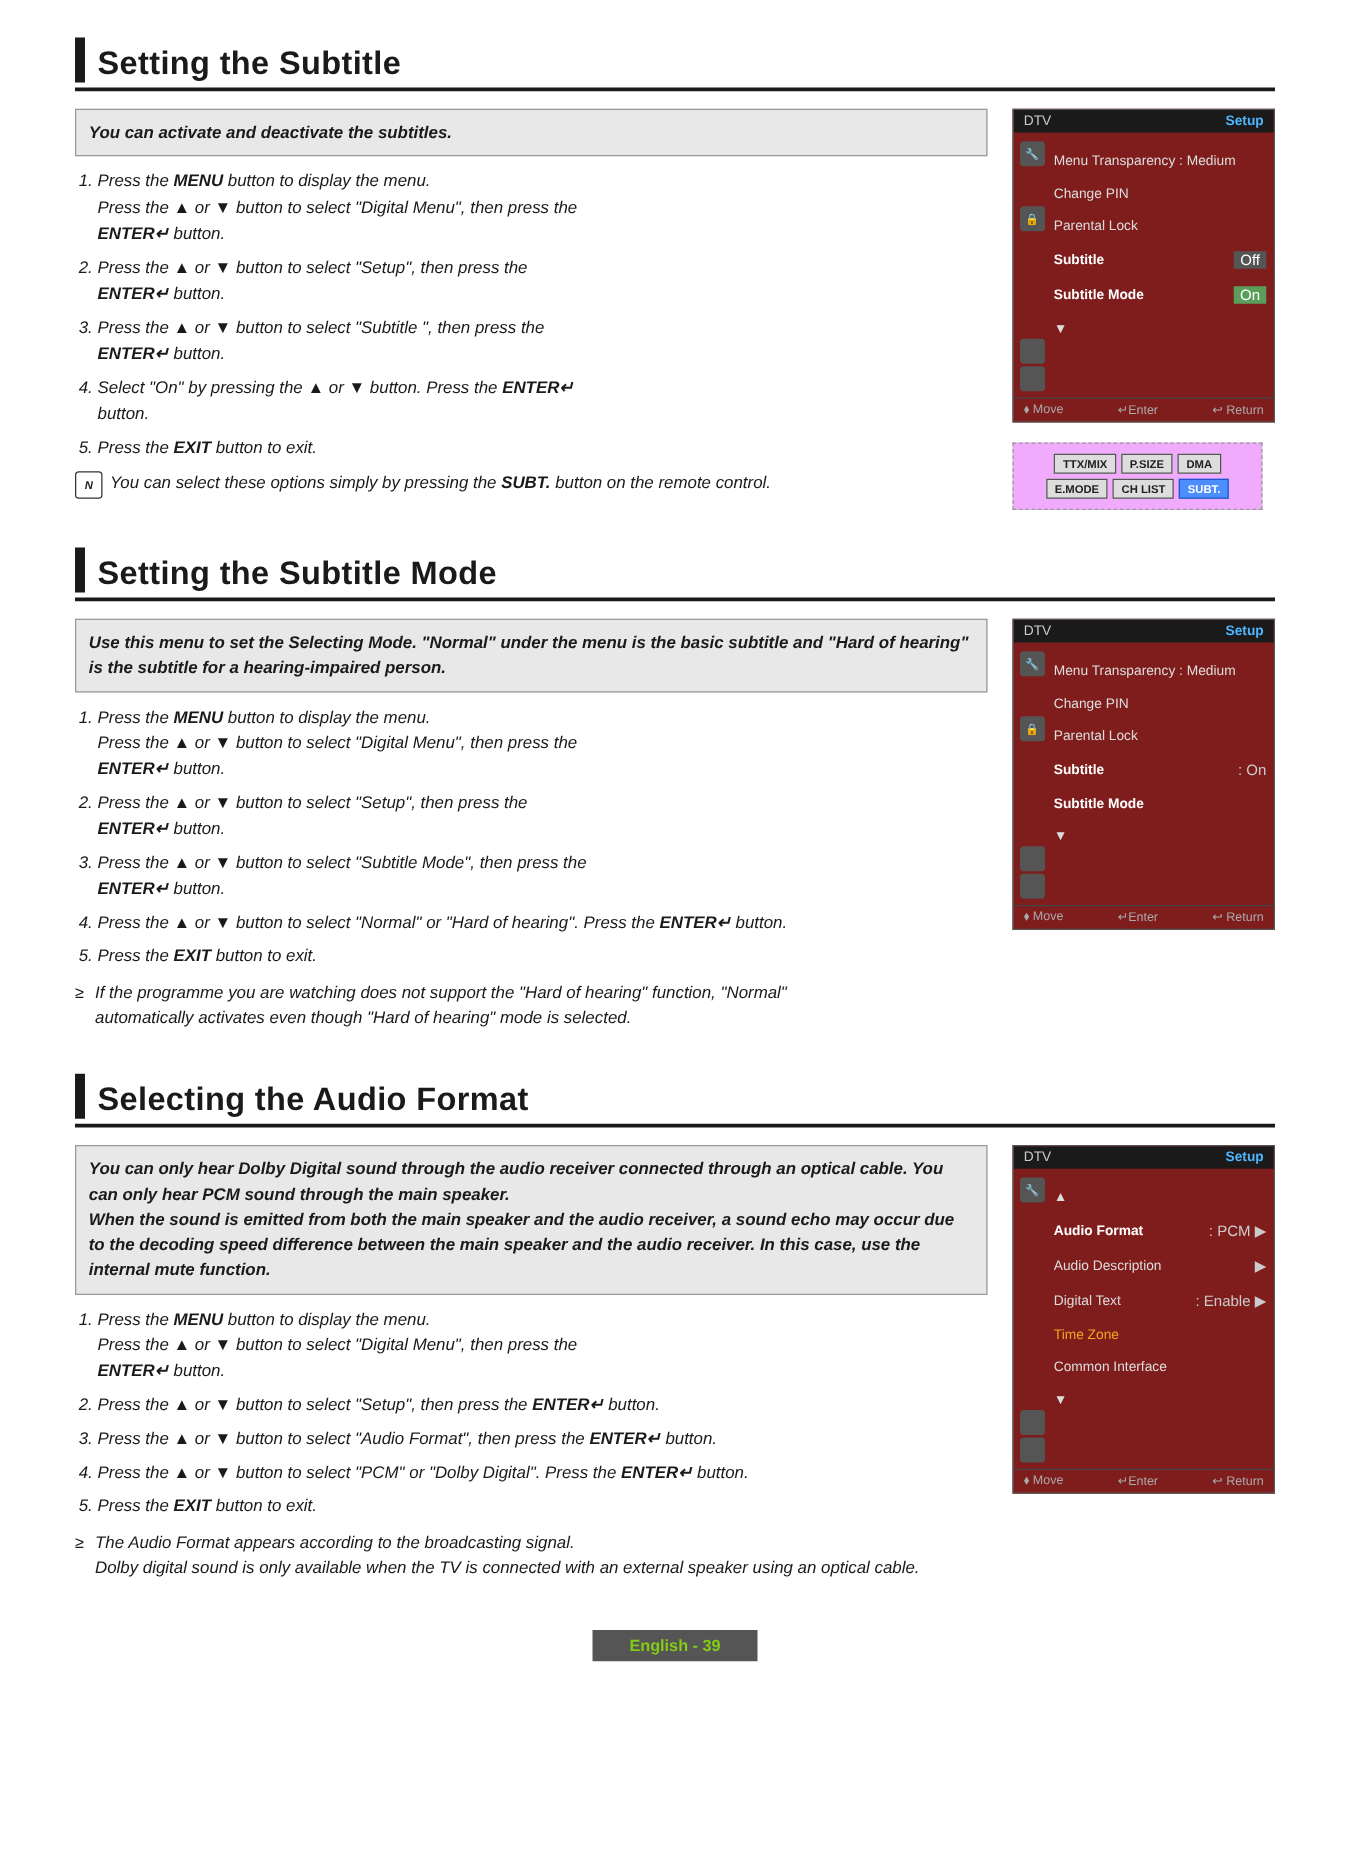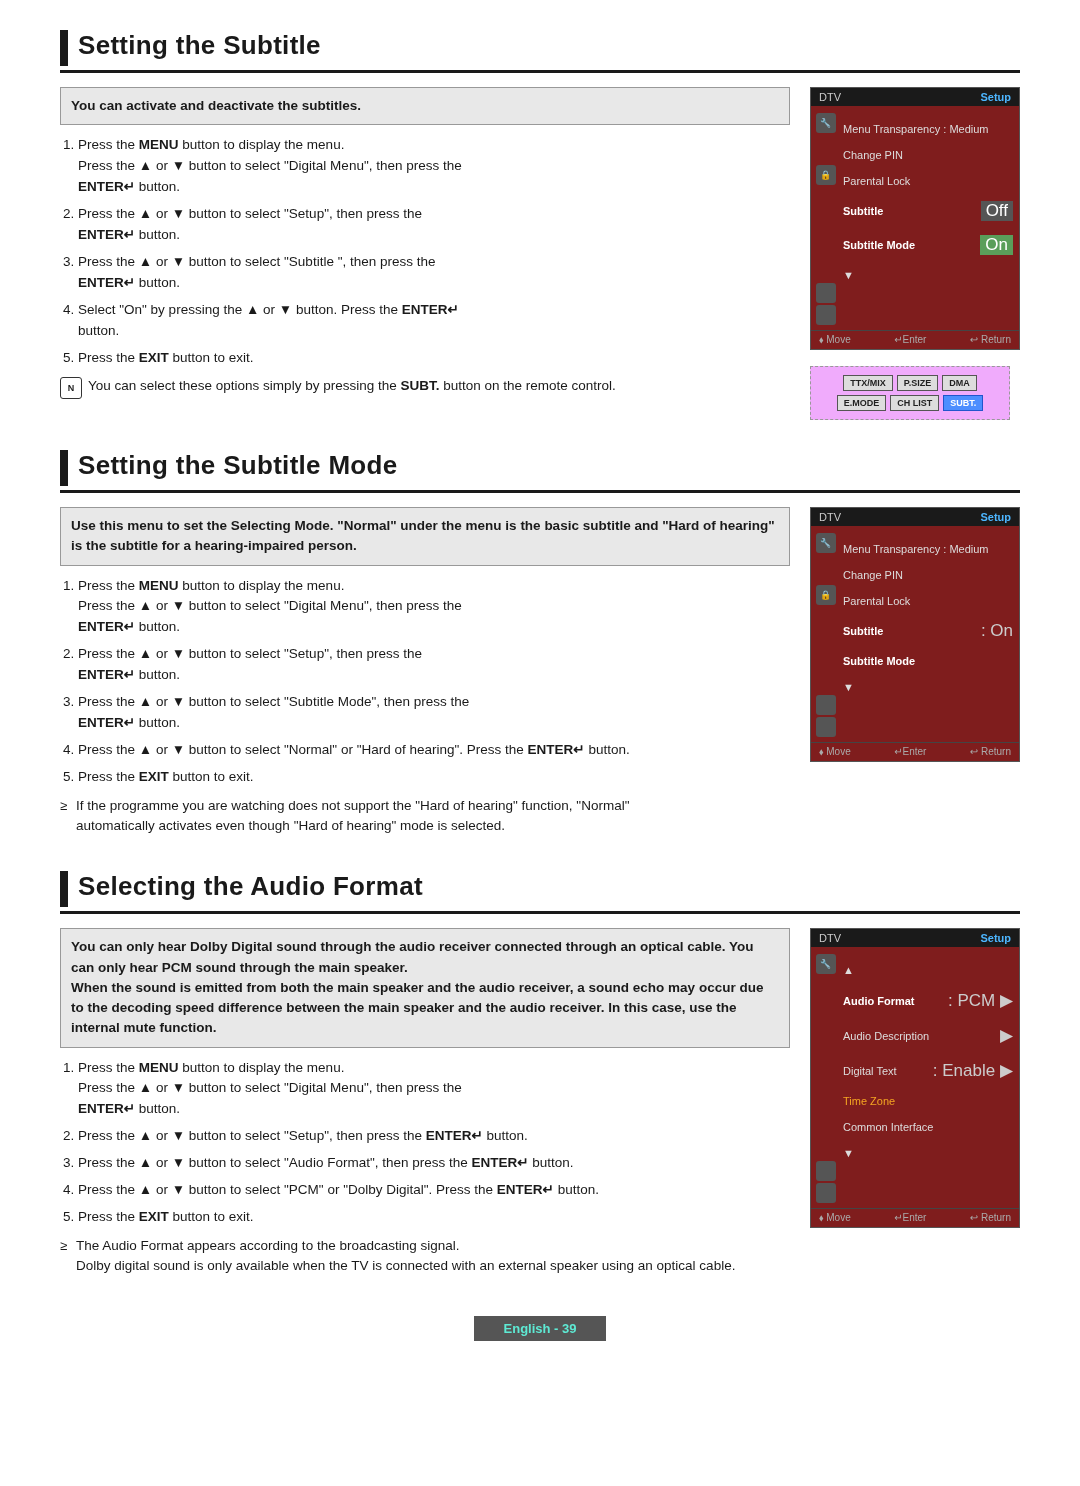--- a/index.html
+++ b/index.html
@@ -9,21 +9,21 @@
       background: #ffffff;
       font-family: Arial, sans-serif;
       font-size: 14px;
       color: #1a1a1a;
       padding: 30px 60px 40px 60px;
     }
 
     
     .section-header {
       display: flex;
-      align-items: flex-start;
+      align-items: flex-end;
       border-bottom: 3px solid #1a1a1a;
       margin-bottom: 14px;
       padding-bottom: 4px;
     }
     .section-bar {
       width: 8px;
       height: 36px;
       background: #1a1a1a;
       margin-right: 10px;
       flex-shrink: 0;
@@ -36,20 +36,21 @@
     }
 
     
     .section-content {
       display: flex;
       gap: 20px;
       margin-bottom: 20px;
     }
     .section-text {
       flex: 1;
+      font-style: italic;
     }
     .section-panel {
       width: 210px;
       flex-shrink: 0;
     }
 
     
     .intro-box {
       background: #e8e8e8;
       border: 1px solid #999;
@@ -149,21 +150,21 @@
       background: #555;
       border-radius: 3px;
       display: flex;
       align-items: center;
       justify-content: center;
       font-size: 9px;
     }
     .dtv-text-col { flex: 1; padding-left: 2px; margin-top: 12px; }
     .dtv-label { color: #ddd; font-size: 11px; }
     .dtv-label.bold { color: #fff; font-weight: bold; }
-    .dtv-value { color: #ccc; font-size: 17px; }
+    .dtv-value { color: #ccc; font-size: 12px; }
     .dtv-value.highlight-green {
       background: #5a9e5a;
       color: #fff;
       padding: 0 5px;
     }
     .dtv-value.off-box {
       background: #555;
       color: #fff;
       padding: 0 5px;
     }
@@ -214,21 +215,21 @@
     
     .page-footer {
       text-align: center;
       margin-top: 30px;
       padding: 4px 20px;
       display: flex;
       justify-content: center;
     }
     .footer-box {
       background: #555;
-      color: #5eead4;
+      color: #84cc16;
       padding: 5px 30px;
       font-size: 13px;
       font-weight: bold;
     }
 
     b, strong { font-weight: bold; }
 
     .section-wrapper {
       margin-bottom: 30px;
     }

